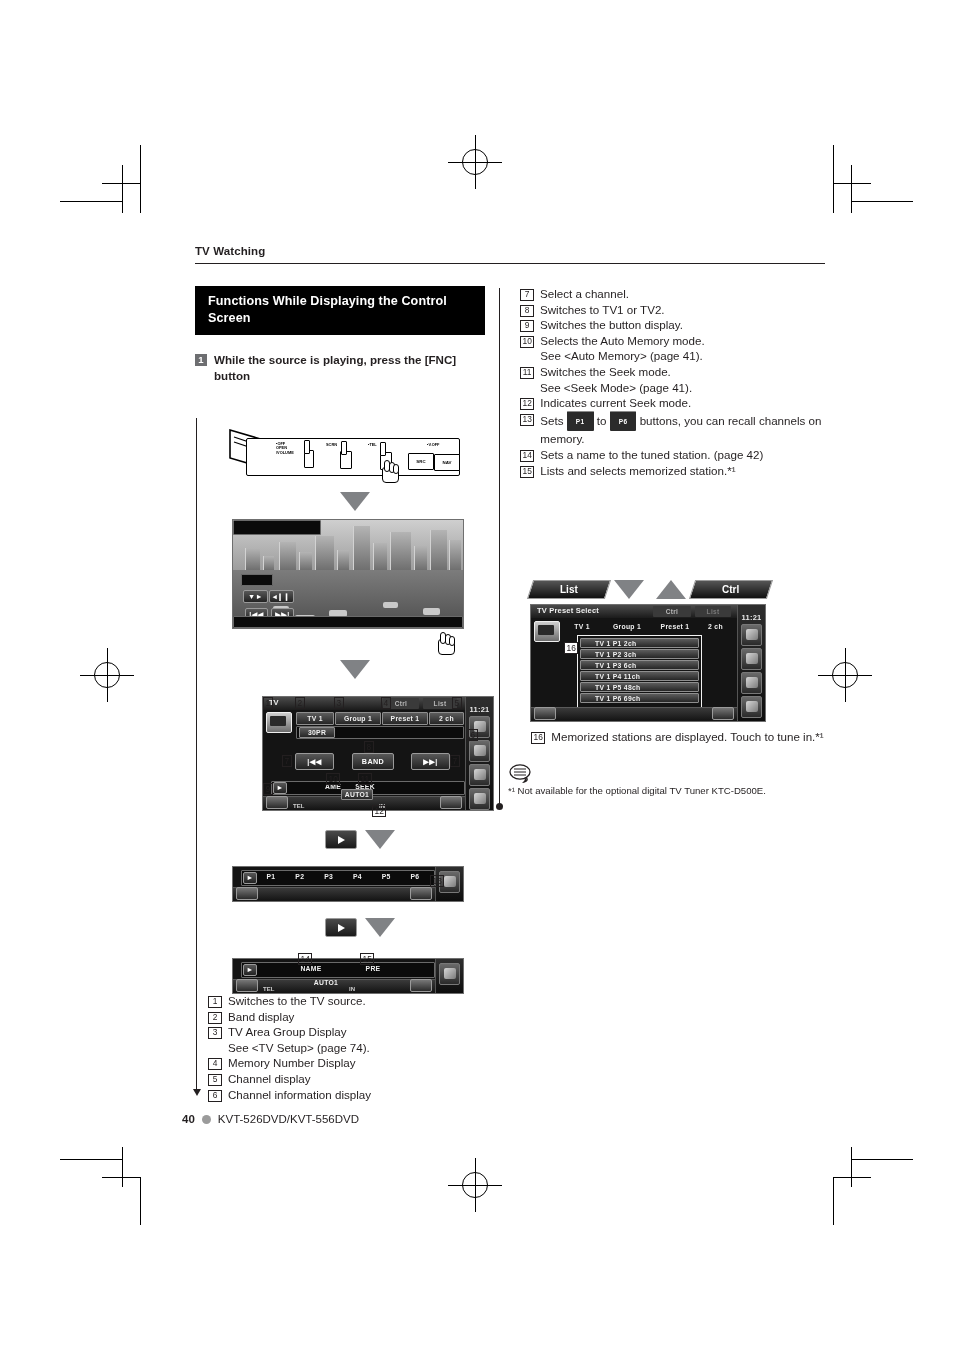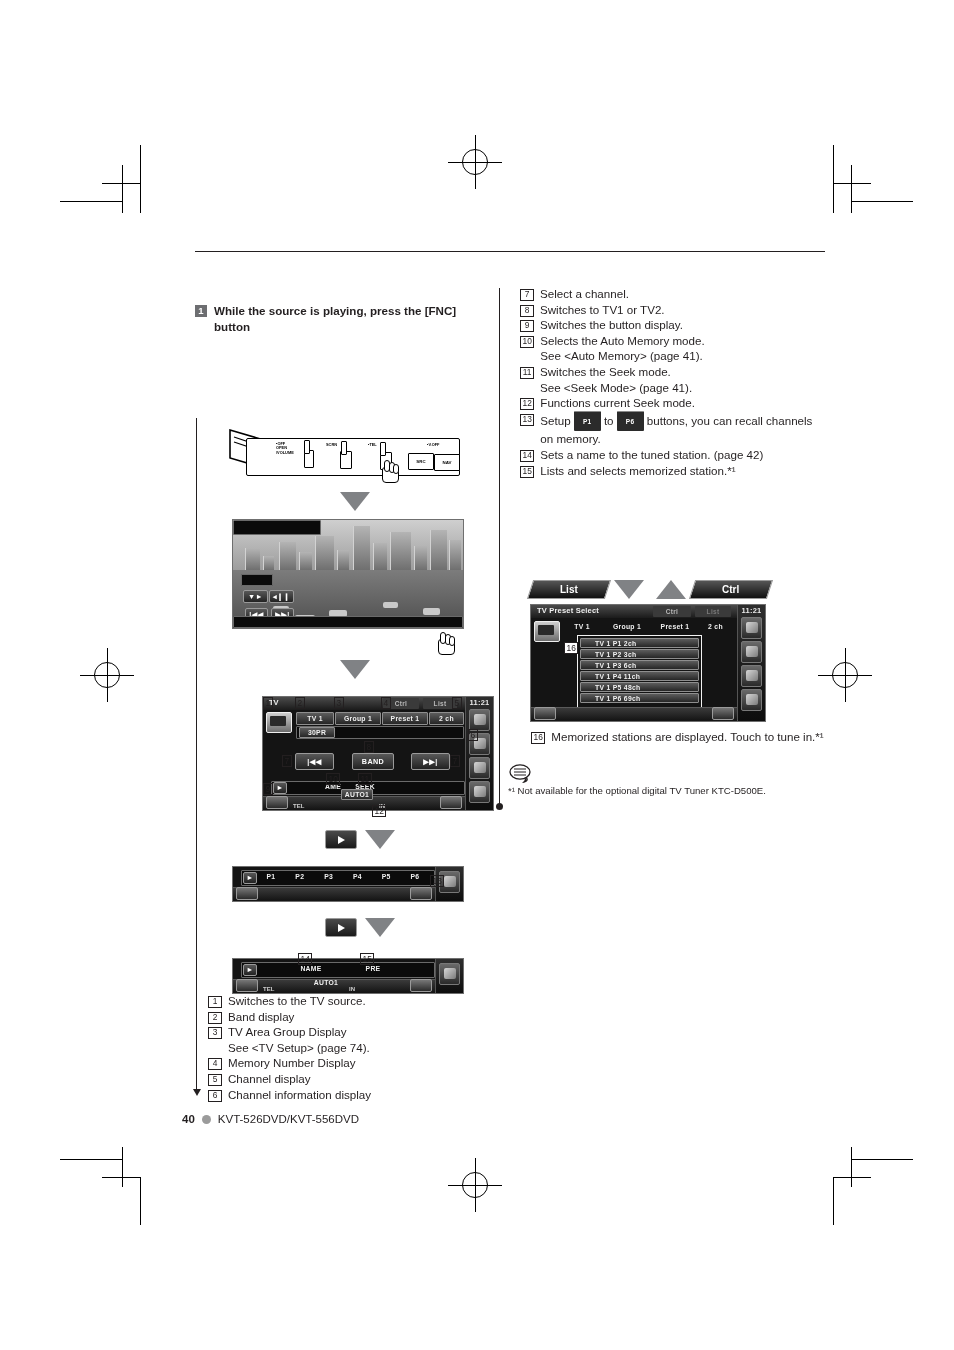--- a/index.html
+++ b/index.html
@@ -56,21 +56,21 @@
            border-bottom:19px solid #808285;}
   .playbtn{width:30px;height:17px;background:linear-gradient(#4a4a4a,#1a1a1a);
            border:1px solid #9a9a9a;border-radius:2px;display:flex;align-items:center;justify-content:center;}
   .playbtn i{width:0;height:0;border-top:4px solid transparent;border-bottom:4px solid transparent;
              border-left:7px solid #fff;display:block;}
 
   
   .lcd{position:relative;background:#141414;border:1px solid #6f6f6f;}
   .lcdbar{position:absolute;right:0;top:0;bottom:0;width:27px;
           background:linear-gradient(#2e2e2e,#0d0d0d);border-left:1px solid #555;}
-  .clock{color:#e8e8e8;font-size:7.5px;font-weight:bold;text-align:center;padding-top:1px;letter-spacing:.2px;}
+  .clock{color:#e8e8e8;font-size:7.5px;font-weight:bold;text-align:center;padding-top:8px;letter-spacing:.2px;}
   .sideicon{height:20px;margin:2px 3px;background:linear-gradient(#6a6a6a,#2a2a2a);
             border:1px solid #787878;border-radius:2px;position:relative;overflow:hidden;}
   .sideicon::after{content:"";position:absolute;left:4px;top:4px;width:12px;height:11px;
             background:linear-gradient(135deg,#d7d7d7,#7b7b7b);border-radius:2px;}
 
   .topbar{position:absolute;left:0;right:27px;top:0;height:13px;
           background:linear-gradient(#4b4b4b,#1b1b1b);}
   .tabghost{position:absolute;top:1px;height:11px;background:#3a3a3a;color:#b9b9b9;
             font-size:6.5px;font-weight:bold;text-align:center;line-height:11px;
             border-radius:1px;letter-spacing:.3px;}
@@ -174,25 +174,27 @@
       <div class="rv"></div>
       <div class="rc"></div>
   </div>
   <div class="reg" style="left:818px;top:648px;">
     <div class="rh"></div>
       <div class="rv"></div>
       <div class="rc"></div>
   </div>
 
   <div class="hdr">
+    <div class="t">TV Watching</div>
     <div class="rule"></div>
   </div>
 
   <div class="colL">
 
+    <div class="sechead">Functions While Displaying the Control Screen</div>
 
 
     <div class="stepline">
       <div class="stepnum">1</div>
       <div class="steptxt">While the source is playing, press the [FNC] button</div>
     </div>
   </div>
 
   <div class="vconn" style="left:196px;top:418px;height:672px;"></div>
 
@@ -441,27 +443,27 @@
     </div>
     <div class="refrow">
       <span class="refnum">11</span>
       <span class="reftxt">
         <span>Switches the Seek mode.</span>
         <span class="sub">See &lt;Seek Mode&gt; (page 41).</span>
       </span>
     </div>
     <div class="refrow">
       <span class="refnum">12</span>
-      <span class="reftxt">Functions current Seek mode.</span>
+      <span class="reftxt">Indicates current Seek mode.</span>
     </div>
 
     <div class="refrow">
       <span class="refnum">13</span>
       <span class="reftxt">
-        <span>Setup</span>
+        <span>Sets</span>
         <span class="keychip">P1</span>
         <span>to</span>
         <span class="keychip">P6</span>
         <span>buttons, you can recall channels on memory.</span>
       </span>
     </div>
 
     <div class="refrow">
       <span class="refnum">14</span>
       <span class="reftxt">Sets a name to the tuned station. (page 42)</span>

